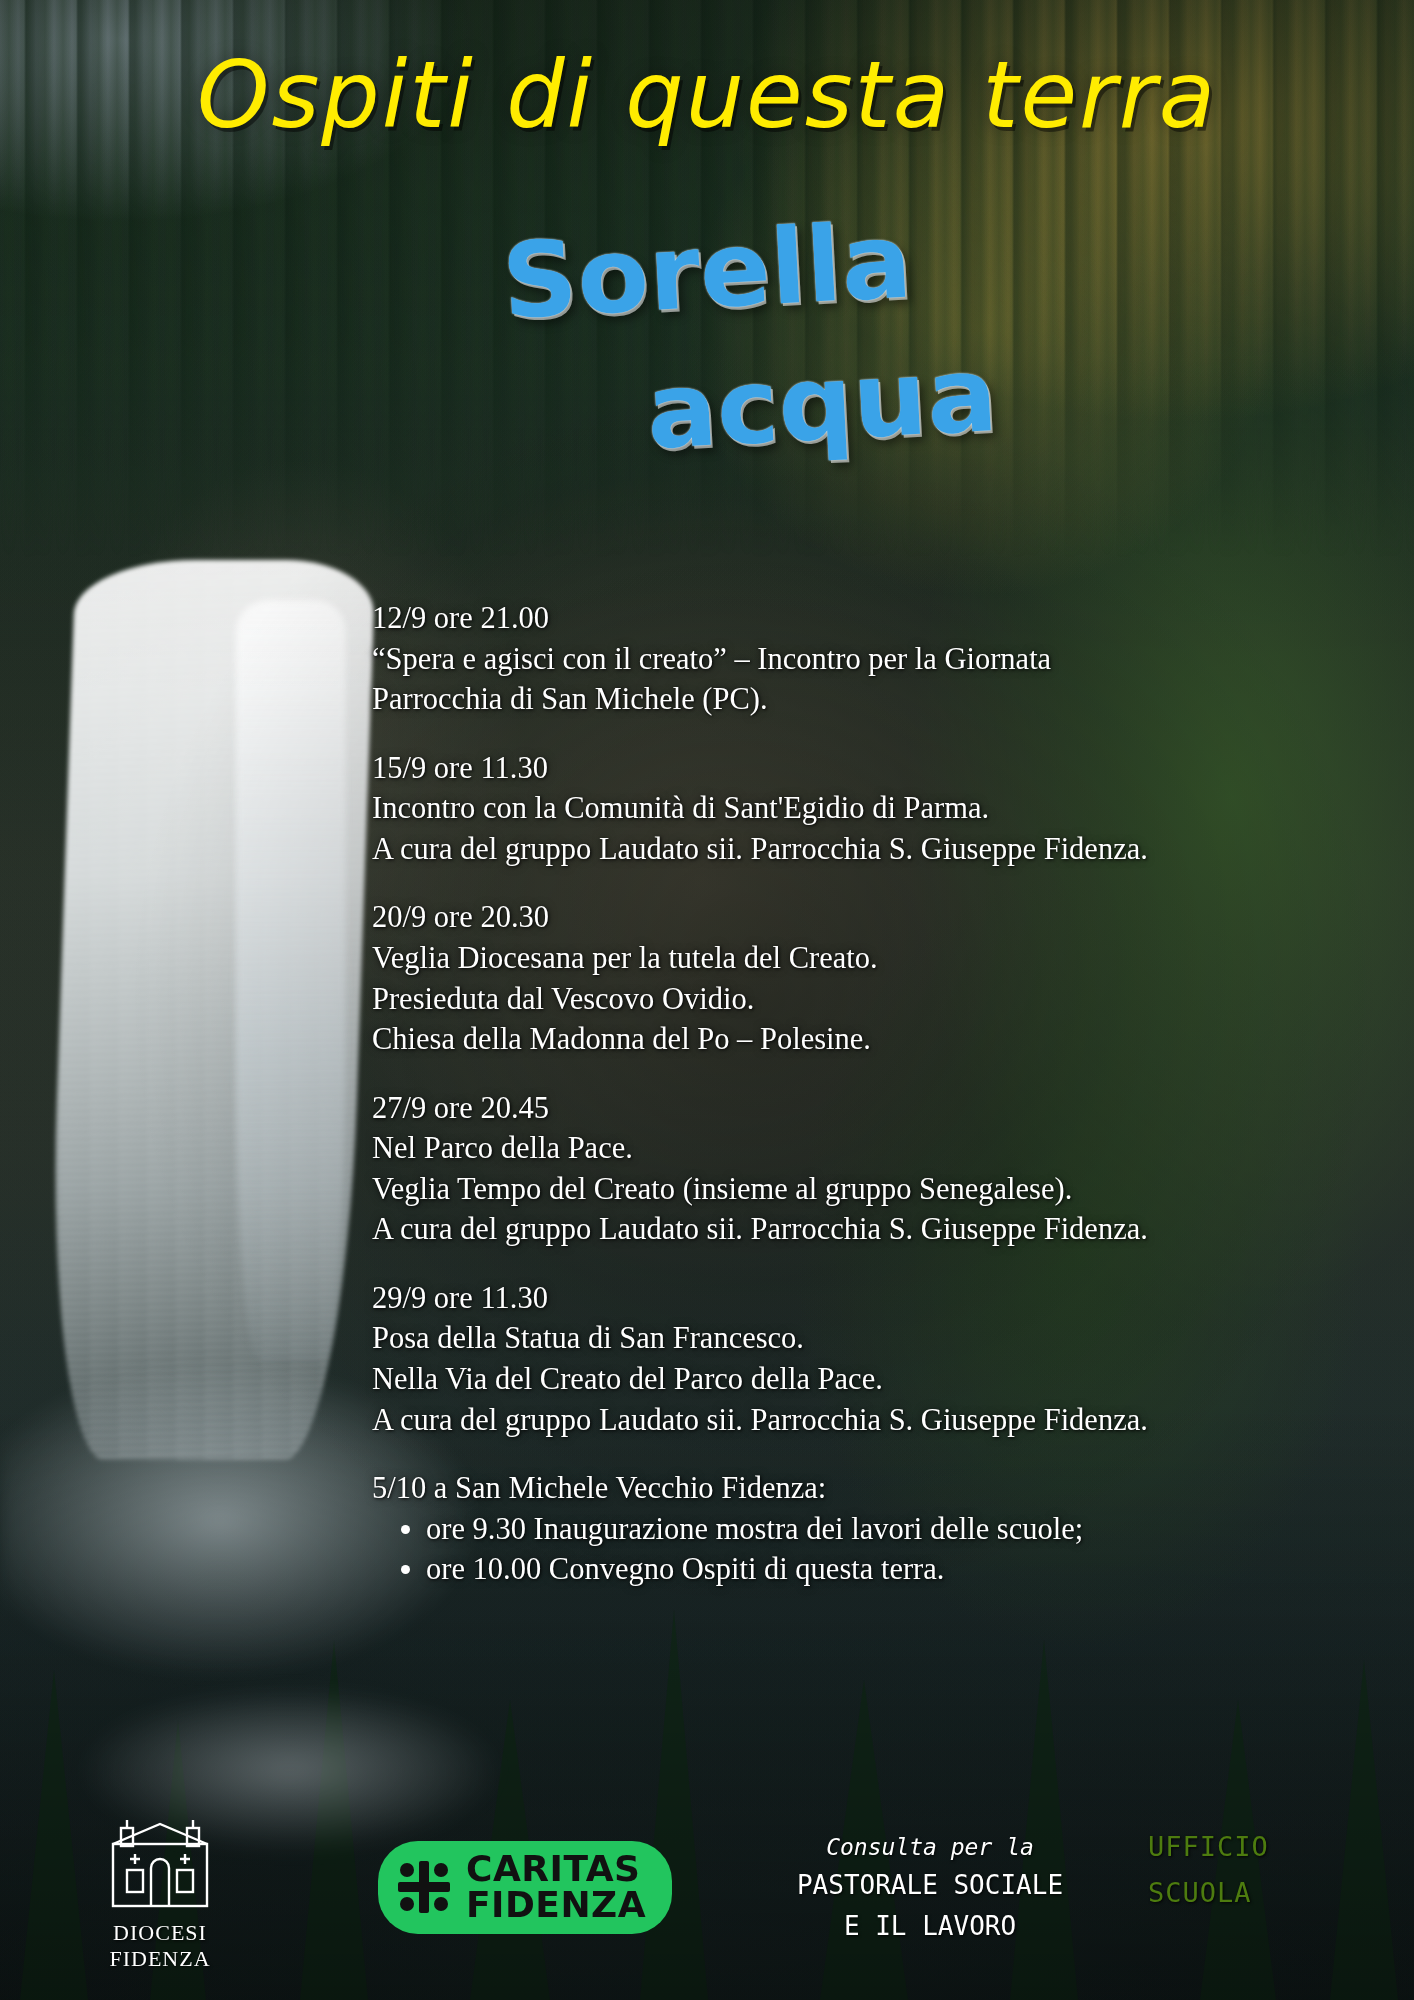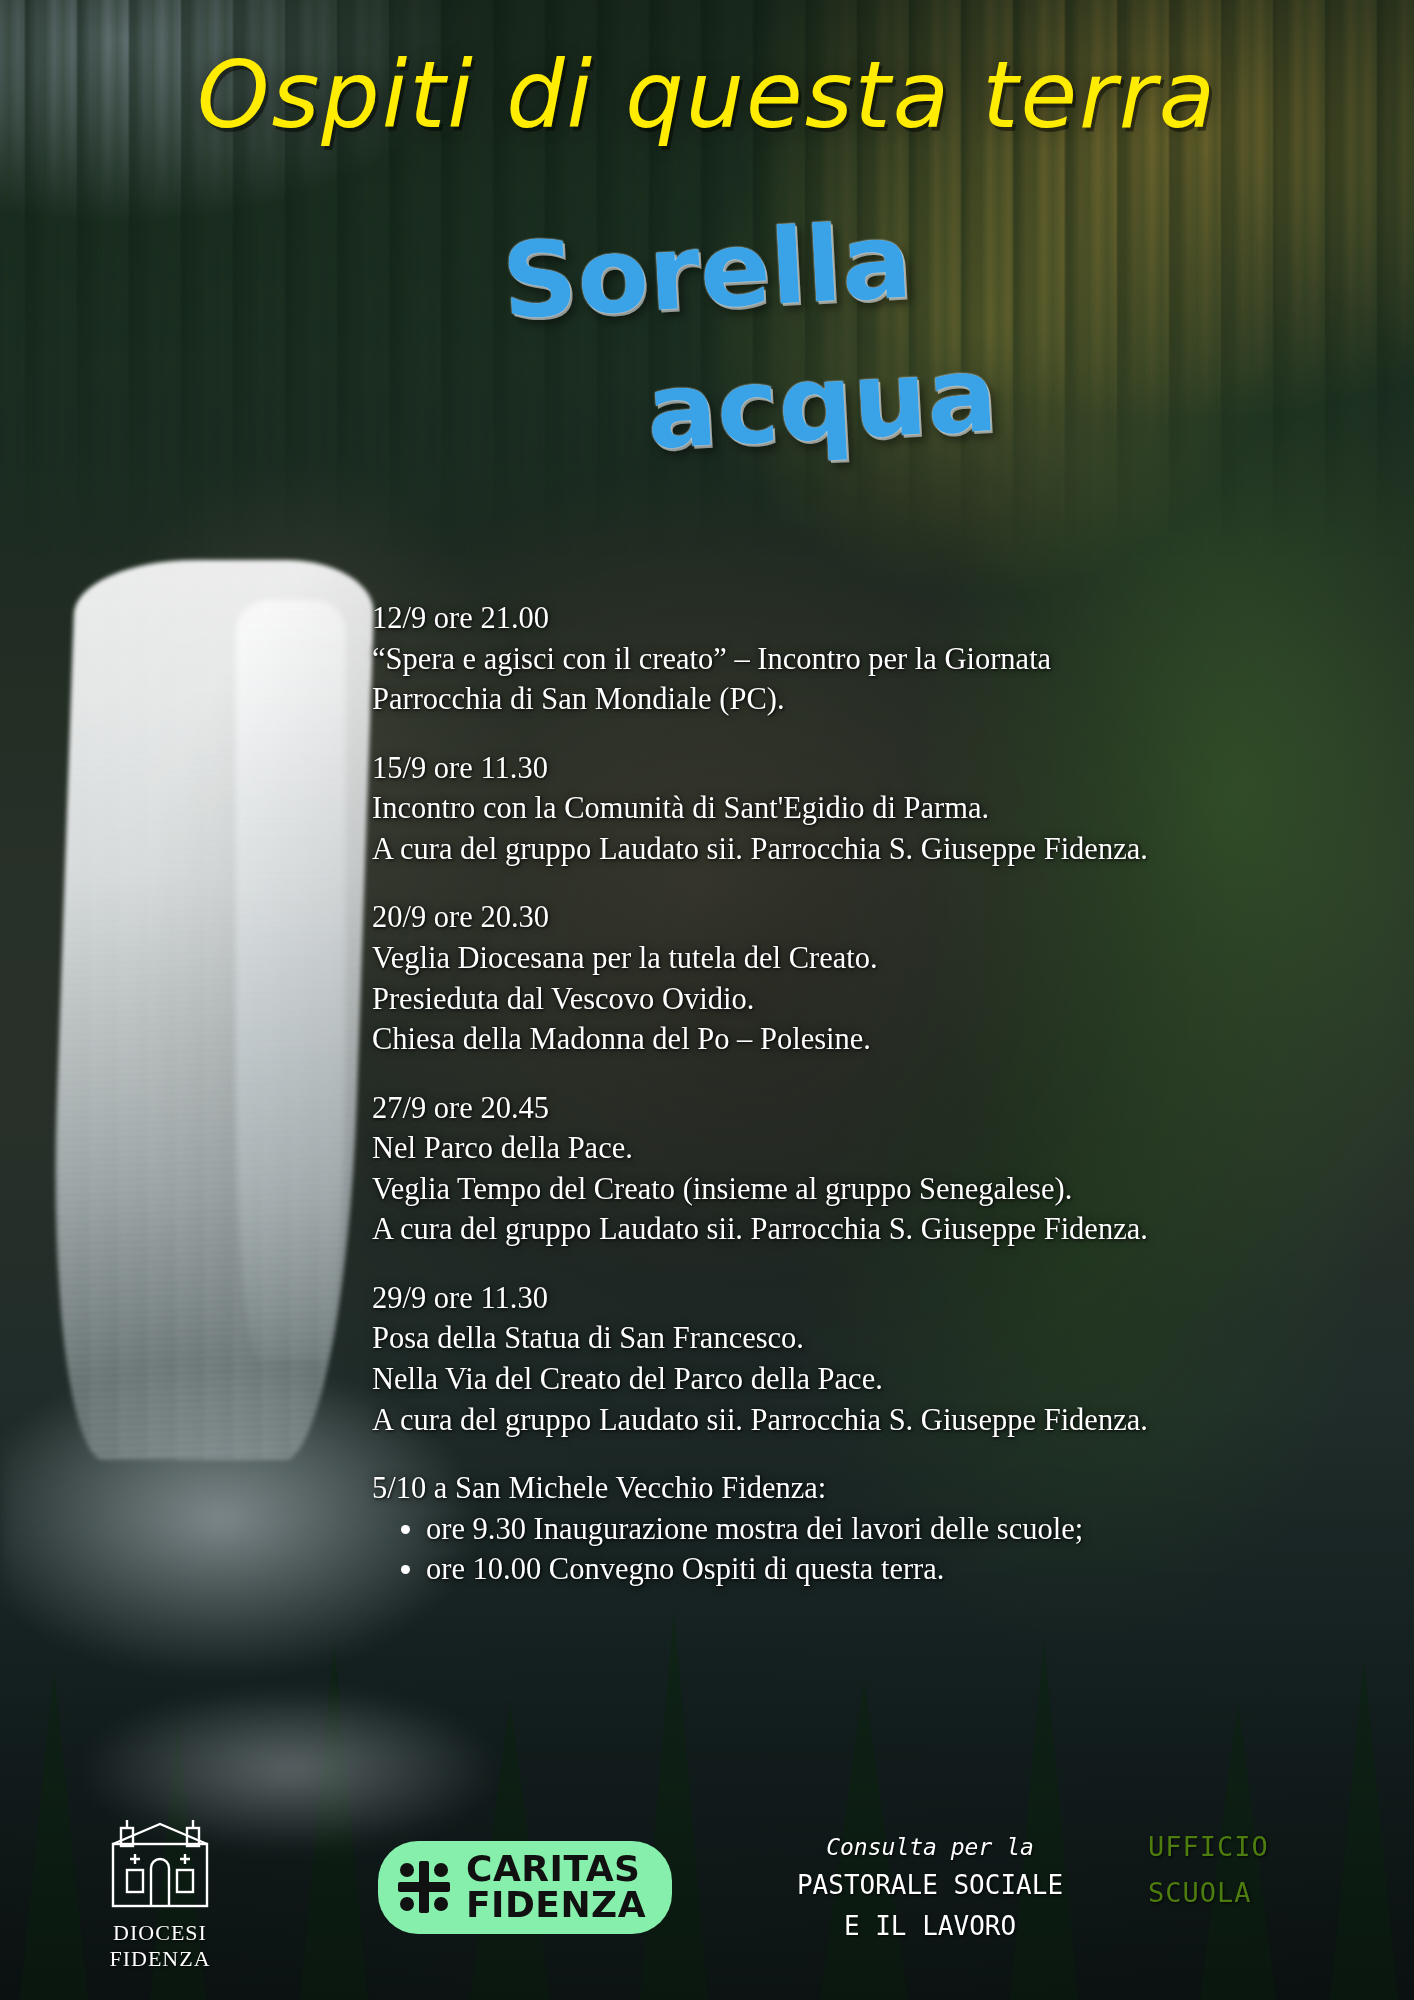--- a/index.html
+++ b/index.html
@@ -218,21 +218,21 @@
   .diocesi .l1 { font-size: 22px; }
   .diocesi .l2 { font-size: 22px; }
 
   .caritas {
     position: absolute;
     left: 378px;
     bottom: 66px;
     display: flex;
     align-items: center;
     gap: 14px;
-    background: #86efac;
+    background: #22c55e;
     border-radius: 40px;
     padding: 10px 26px 10px 18px;
   }
   .caritas .mark { width: 56px; height: 56px; }
   .caritas .words {
     font-family: "DejaVu Sans", sans-serif;
     font-weight: bold;
     line-height: 1.02;
     color: #111;
   }
@@ -291,21 +291,21 @@
 
   <div class="title-main">Ospiti di questa terra</div>
   <div class="title-sub1">Sorella</div>
   <div class="title-sub2">acqua</div>
 
   <div class="programme">
 
     <div class="event">
       <div class="line">12/9 ore 21.00</div>
       <div class="line">“Spera e agisci con il creato” – Incontro per la Giornata</div>
-      <div class="line">Parrocchia di San Mondiale (PC).</div>
+      <div class="line">Parrocchia di San Michele (PC).</div>
     </div>
 
     <div class="event">
       <div class="line">15/9 ore 11.30</div>
       <div class="line">Incontro con la Comunità di Sant'Egidio di Parma.</div>
       <div class="line">A cura del gruppo Laudato sii. Parrocchia S. Giuseppe Fidenza.</div>
     </div>
 
     <div class="event">
       <div class="line">20/9 ore 20.30</div>

